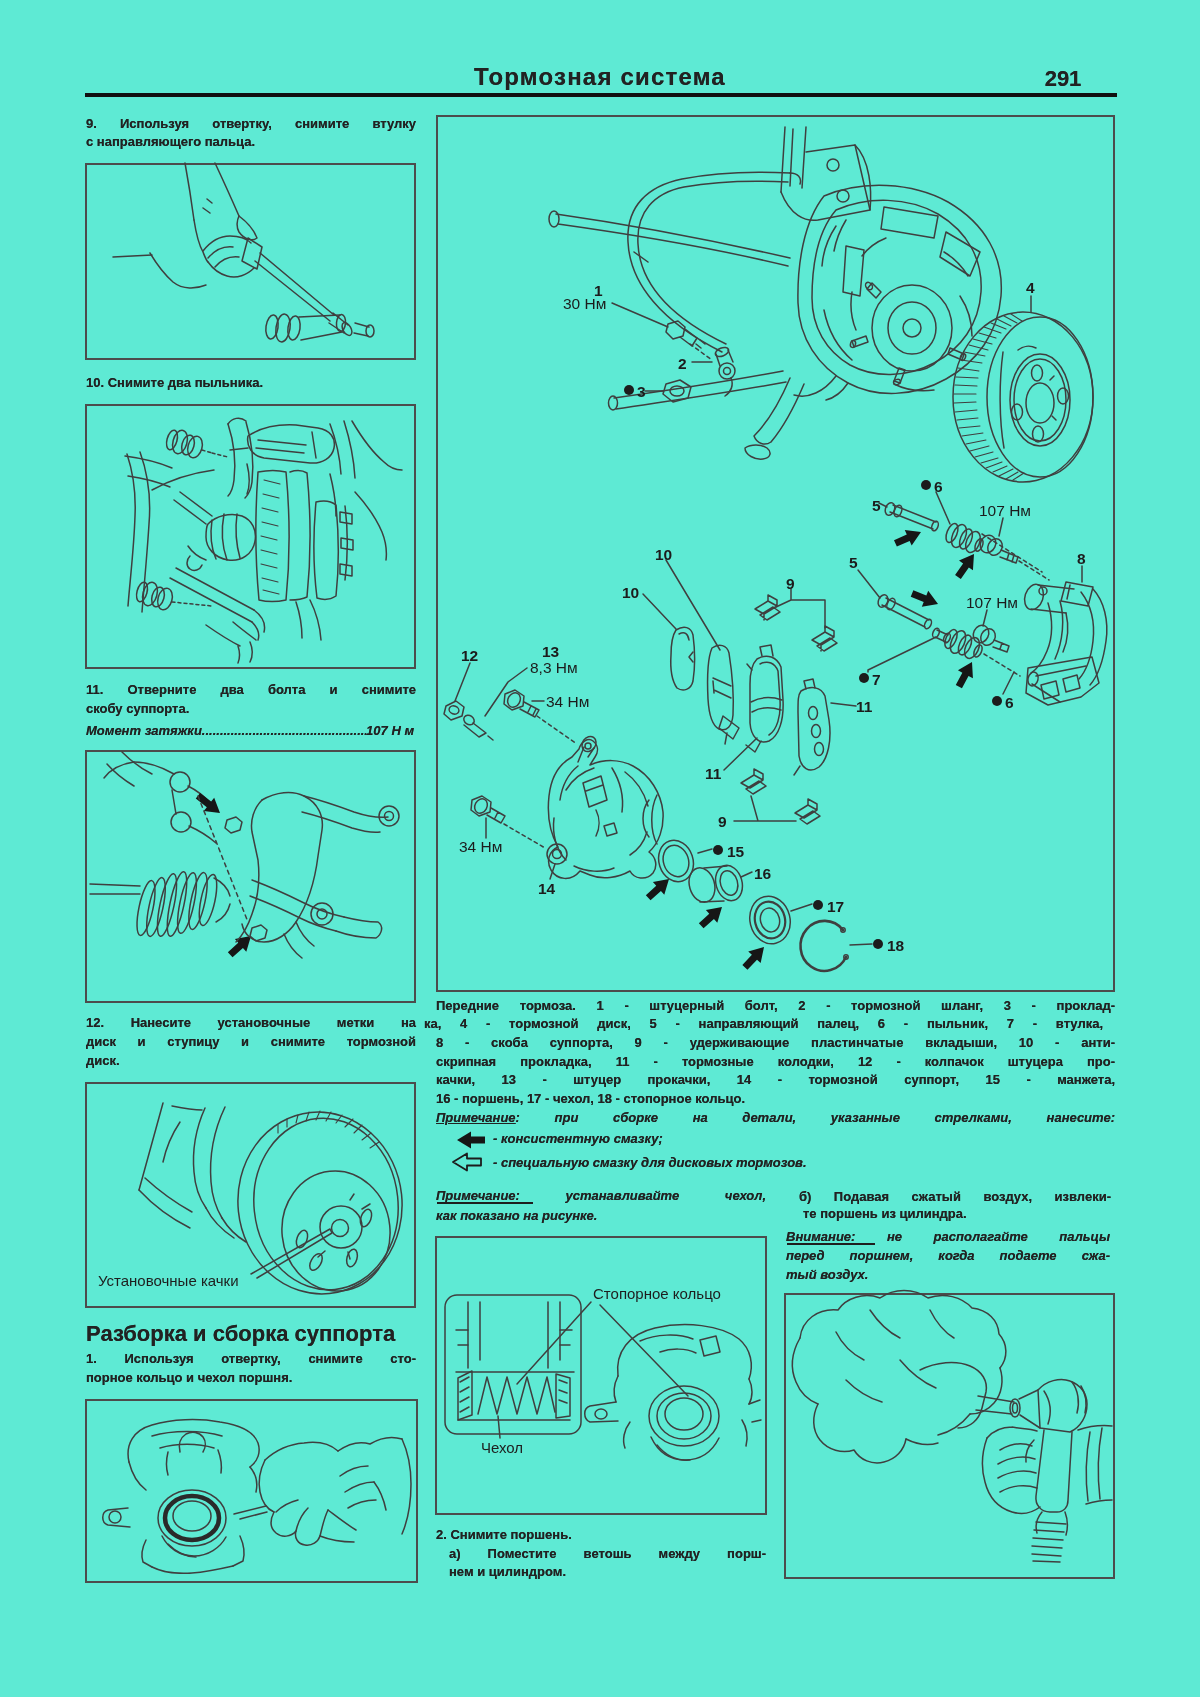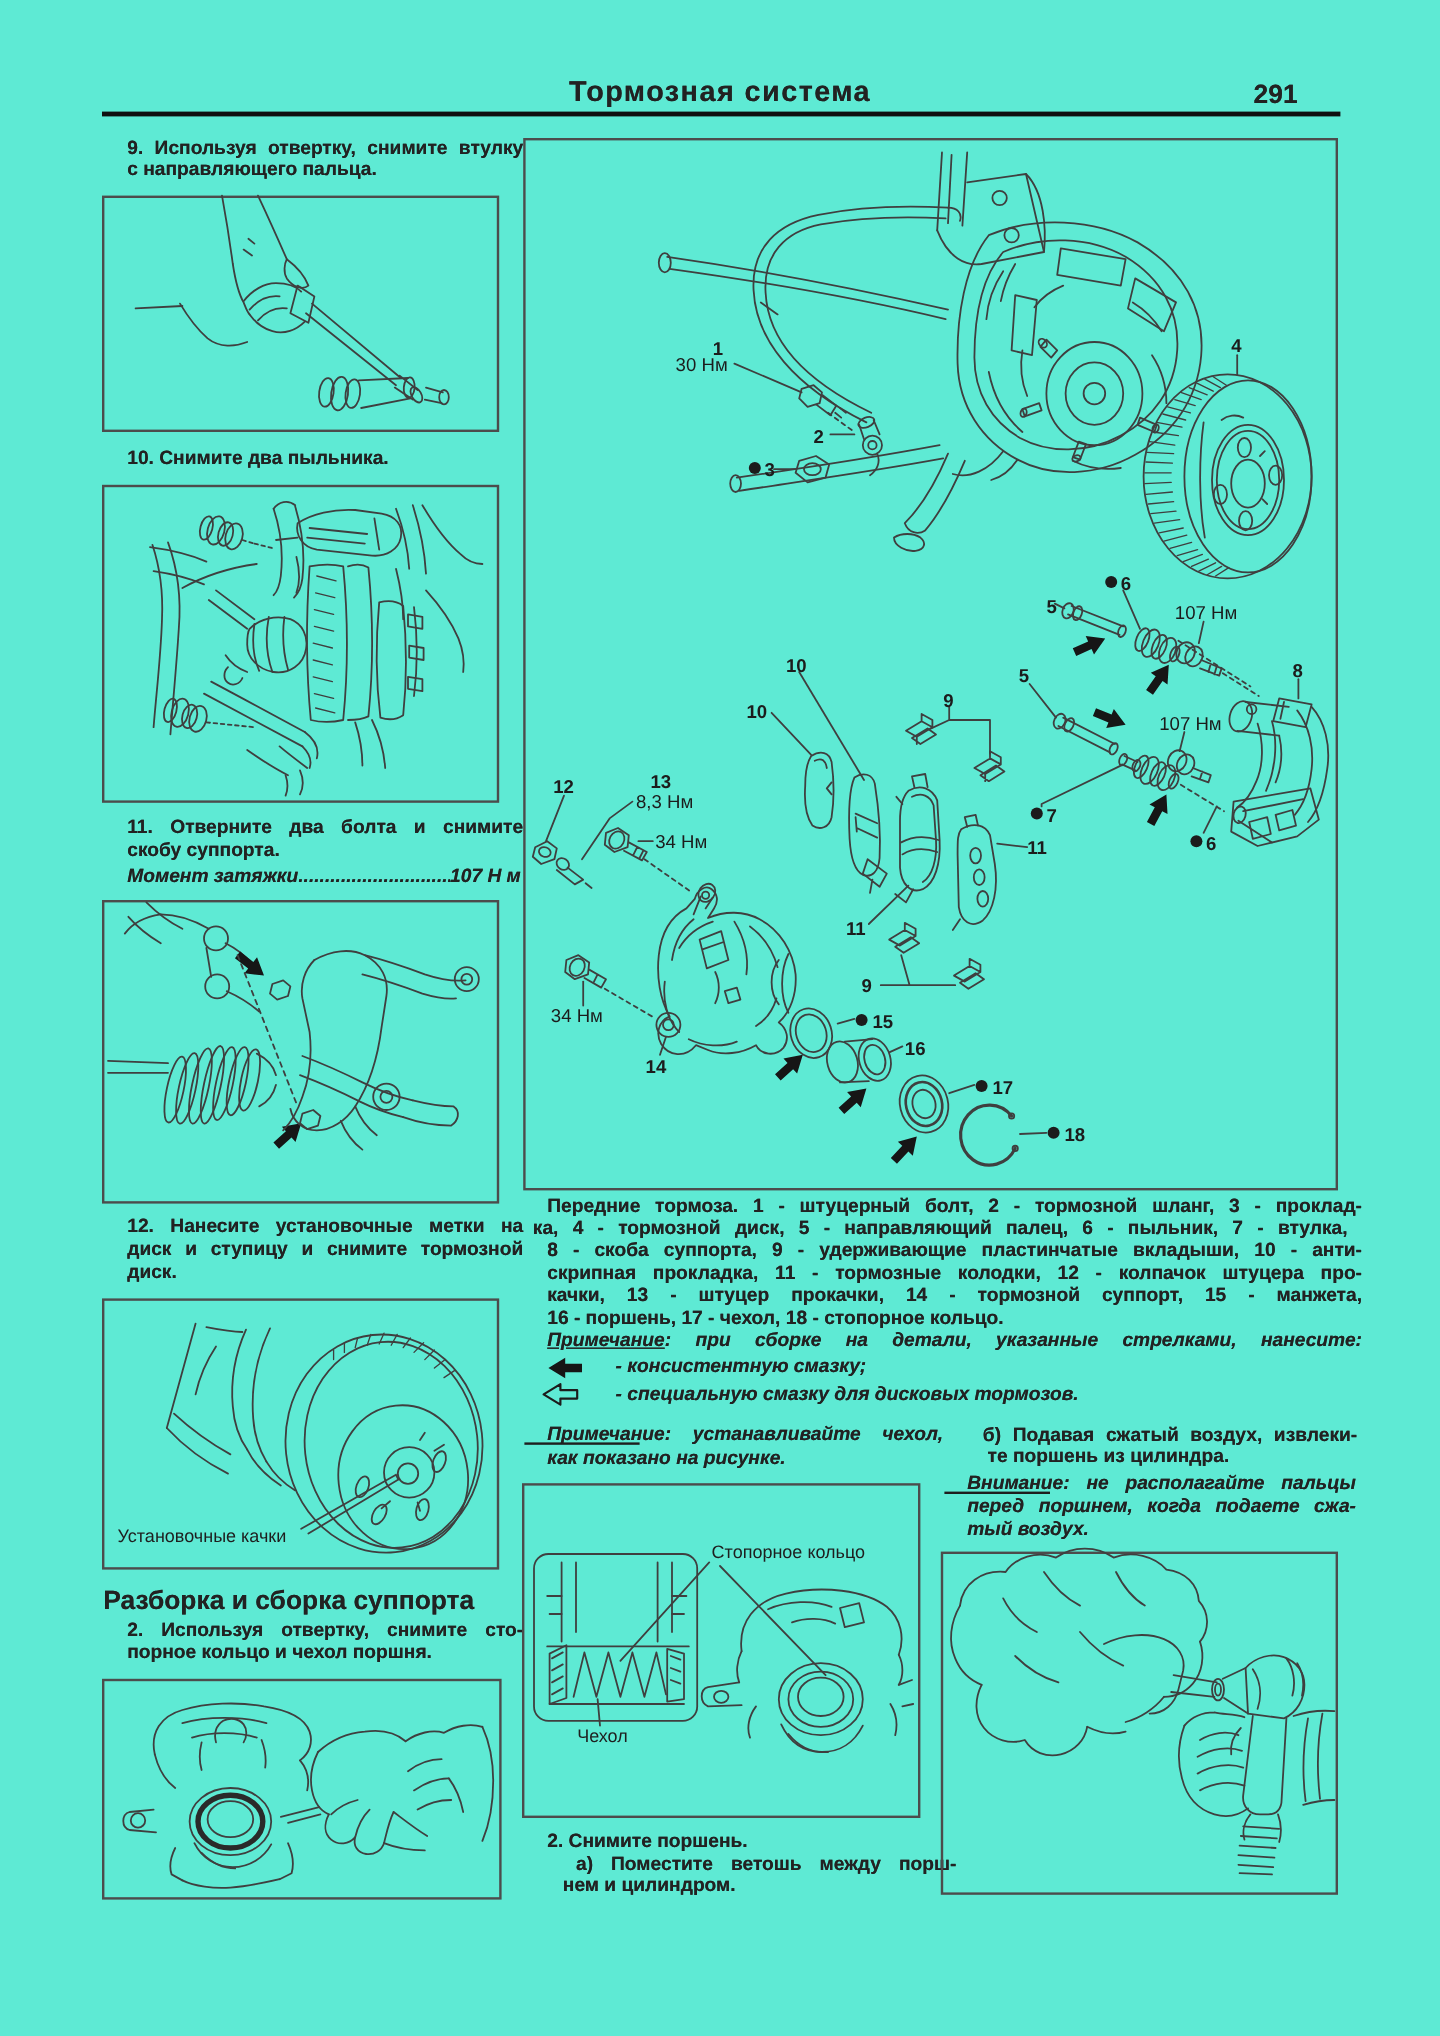--- a/index.html
+++ b/index.html
@@ -1,18 +1,18 @@
 <!DOCTYPE html>
 <html><head>
 <meta charset="utf-8">
 <style>
 html,body{margin:0;padding:0;background:#fff;}
 #page{position:relative;width:1200px;height:1697px;background:#5eead4;font-family:"Liberation Sans",sans-serif;overflow:hidden;}
 .t{position:absolute;font-weight:bold;font-size:16.5px;line-height:19px;color:#222;white-space:nowrap;text-shadow:0 0 0.5px rgba(34,34,34,0.8);}
-.p{position:absolute;font-weight:bold;font-size:16px;line-height:19px;color:#222;text-shadow:0 0 0.5px rgba(34,34,34,0.8);margin-left:20px;}
+.p{position:absolute;font-weight:bold;font-size:13px;line-height:19px;color:#222;text-shadow:0 0 0.5px rgba(34,34,34,0.8);}
 .j{text-align:justify;text-align-last:justify;white-space:normal;}
 .it{font-style:italic;}
 .box{position:absolute;border:2px solid #4c4c4c;background:transparent;}
 .lbl{position:absolute;font-size:15px;color:#1e1e1e;white-space:nowrap;}
 svg{position:absolute;left:0;top:0;filter:blur(0.3px);}
 </style>
 </head>
 <body>
 <div id="page">
 
@@ -31,21 +31,21 @@
 <div class="p" style="left:86px;top:699px;">скобу суппорта.</div>
 <div class="p it" style="left:86px;top:721px;width:328px;display:flex;font-weight:bold;">Момент затяжки<span style="flex:1;overflow:hidden;white-space:nowrap;">..........................................................</span><span>107 Н м</span></div>
 <div class="box" style="left:85px;top:750px;width:327px;height:249px;"></div>
 
 <div class="p j" style="left:86px;top:1013px;width:330px;">12. Нанесите установочные метки на</div>
 <div class="p j" style="left:86px;top:1032px;width:330px;">диск и ступицу и снимите тормозной</div>
 <div class="p" style="left:86px;top:1051px;">диск.</div>
 <div class="box" style="left:85px;top:1082px;width:327px;height:222px;"></div>
 
 <div class="t" style="left:86px;top:1324px;font-size:22px;letter-spacing:0px;">Разборка и сборка суппорта</div>
-<div class="p j" style="left:86px;top:1349px;width:330px;">2. Используя отвертку, снимите сто-</div>
+<div class="p j" style="left:86px;top:1349px;width:330px;">1. Используя отвертку, снимите сто-</div>
 <div class="p" style="left:86px;top:1368px;">порное кольцо и чехол поршня.</div>
 <div class="box" style="left:85px;top:1399px;width:329px;height:180px;"></div>
 
 <div class="box" style="left:436px;top:115px;width:675px;height:873px;"></div>
 
 <div class="p j" style="left:436px;top:995.5px;width:679px;">Передние тормоза. 1 - штуцерный болт, 2 - тормозной шланг, 3 - проклад-</div>
 <div class="p j" style="left:424px;top:1014.2px;width:679px;">ка, 4 - тормозной диск, 5 - направляющий палец, 6 - пыльник, 7 - втулка,</div>
 <div class="p j" style="left:436px;top:1032.8px;width:679px;">8 - скоба суппорта, 9 - удерживающие пластинчатые вкладыши, 10 - анти-</div>
 <div class="p j" style="left:436px;top:1051.5px;width:679px;">скрипная прокладка, 11 - тормозные колодки, 12 - колпачок штуцера про-</div>
 <div class="p j" style="left:436px;top:1070.2px;width:679px;">качки, 13 - штуцер прокачки, 14 - тормозной суппорт, 15 - манжета,</div>
@@ -54,21 +54,21 @@
 <div class="p it j" style="left:436px;top:1108px;width:679px;"><u>Примечание</u>: при сборке на детали, указанные стрелками, нанесите:</div>
 <div class="p it" style="left:493px;top:1129px;">- консистентную смазку;</div>
 <div class="p it" style="left:493px;top:1153px;">- специальную смазку для дисковых тормозов.</div>
 
 <div class="p it j" style="left:436px;top:1186px;width:330px;">Примечание: устанавливайте чехол,</div>
 <div class="p it" style="left:436px;top:1206px;">как показано на рисунке.</div>
 <div style="position:absolute;left:437px;top:1202px;width:96px;height:1.6px;background:#1e1e1e;"></div>
 <div class="box" style="left:435px;top:1236px;width:328px;height:275px;"></div>
 
 <div class="p" style="left:436px;top:1525px;">2. Снимите поршень.</div>
-<div class="p j" style="left:460px;top:1544px;width:317px;">а) Поместите ветошь между порш-</div>
+<div class="p j" style="left:449px;top:1544px;width:317px;">а) Поместите ветошь между порш-</div>
 <div class="p" style="left:449px;top:1562px;">нем и цилиндром.</div>
 
 <div class="p j" style="left:799px;top:1187px;width:312px;">б) Подавая сжатый воздух, извлеки-</div>
 <div class="p" style="left:803px;top:1204px;">те поршень из цилиндра.</div>
 <div class="p it j" style="left:786px;top:1227px;width:324px;">Внимание: не располагайте пальцы</div>
 <div class="p it j" style="left:786px;top:1246px;width:324px;">перед поршнем, когда подаете сжа-</div>
 <div class="p it" style="left:786px;top:1264.5px;">тый воздух.</div>
 <div style="position:absolute;left:787px;top:1243px;width:88px;height:1.6px;background:#1e1e1e;"></div>
 <div class="box" style="left:784px;top:1293px;width:327px;height:282px;"></div>
 

